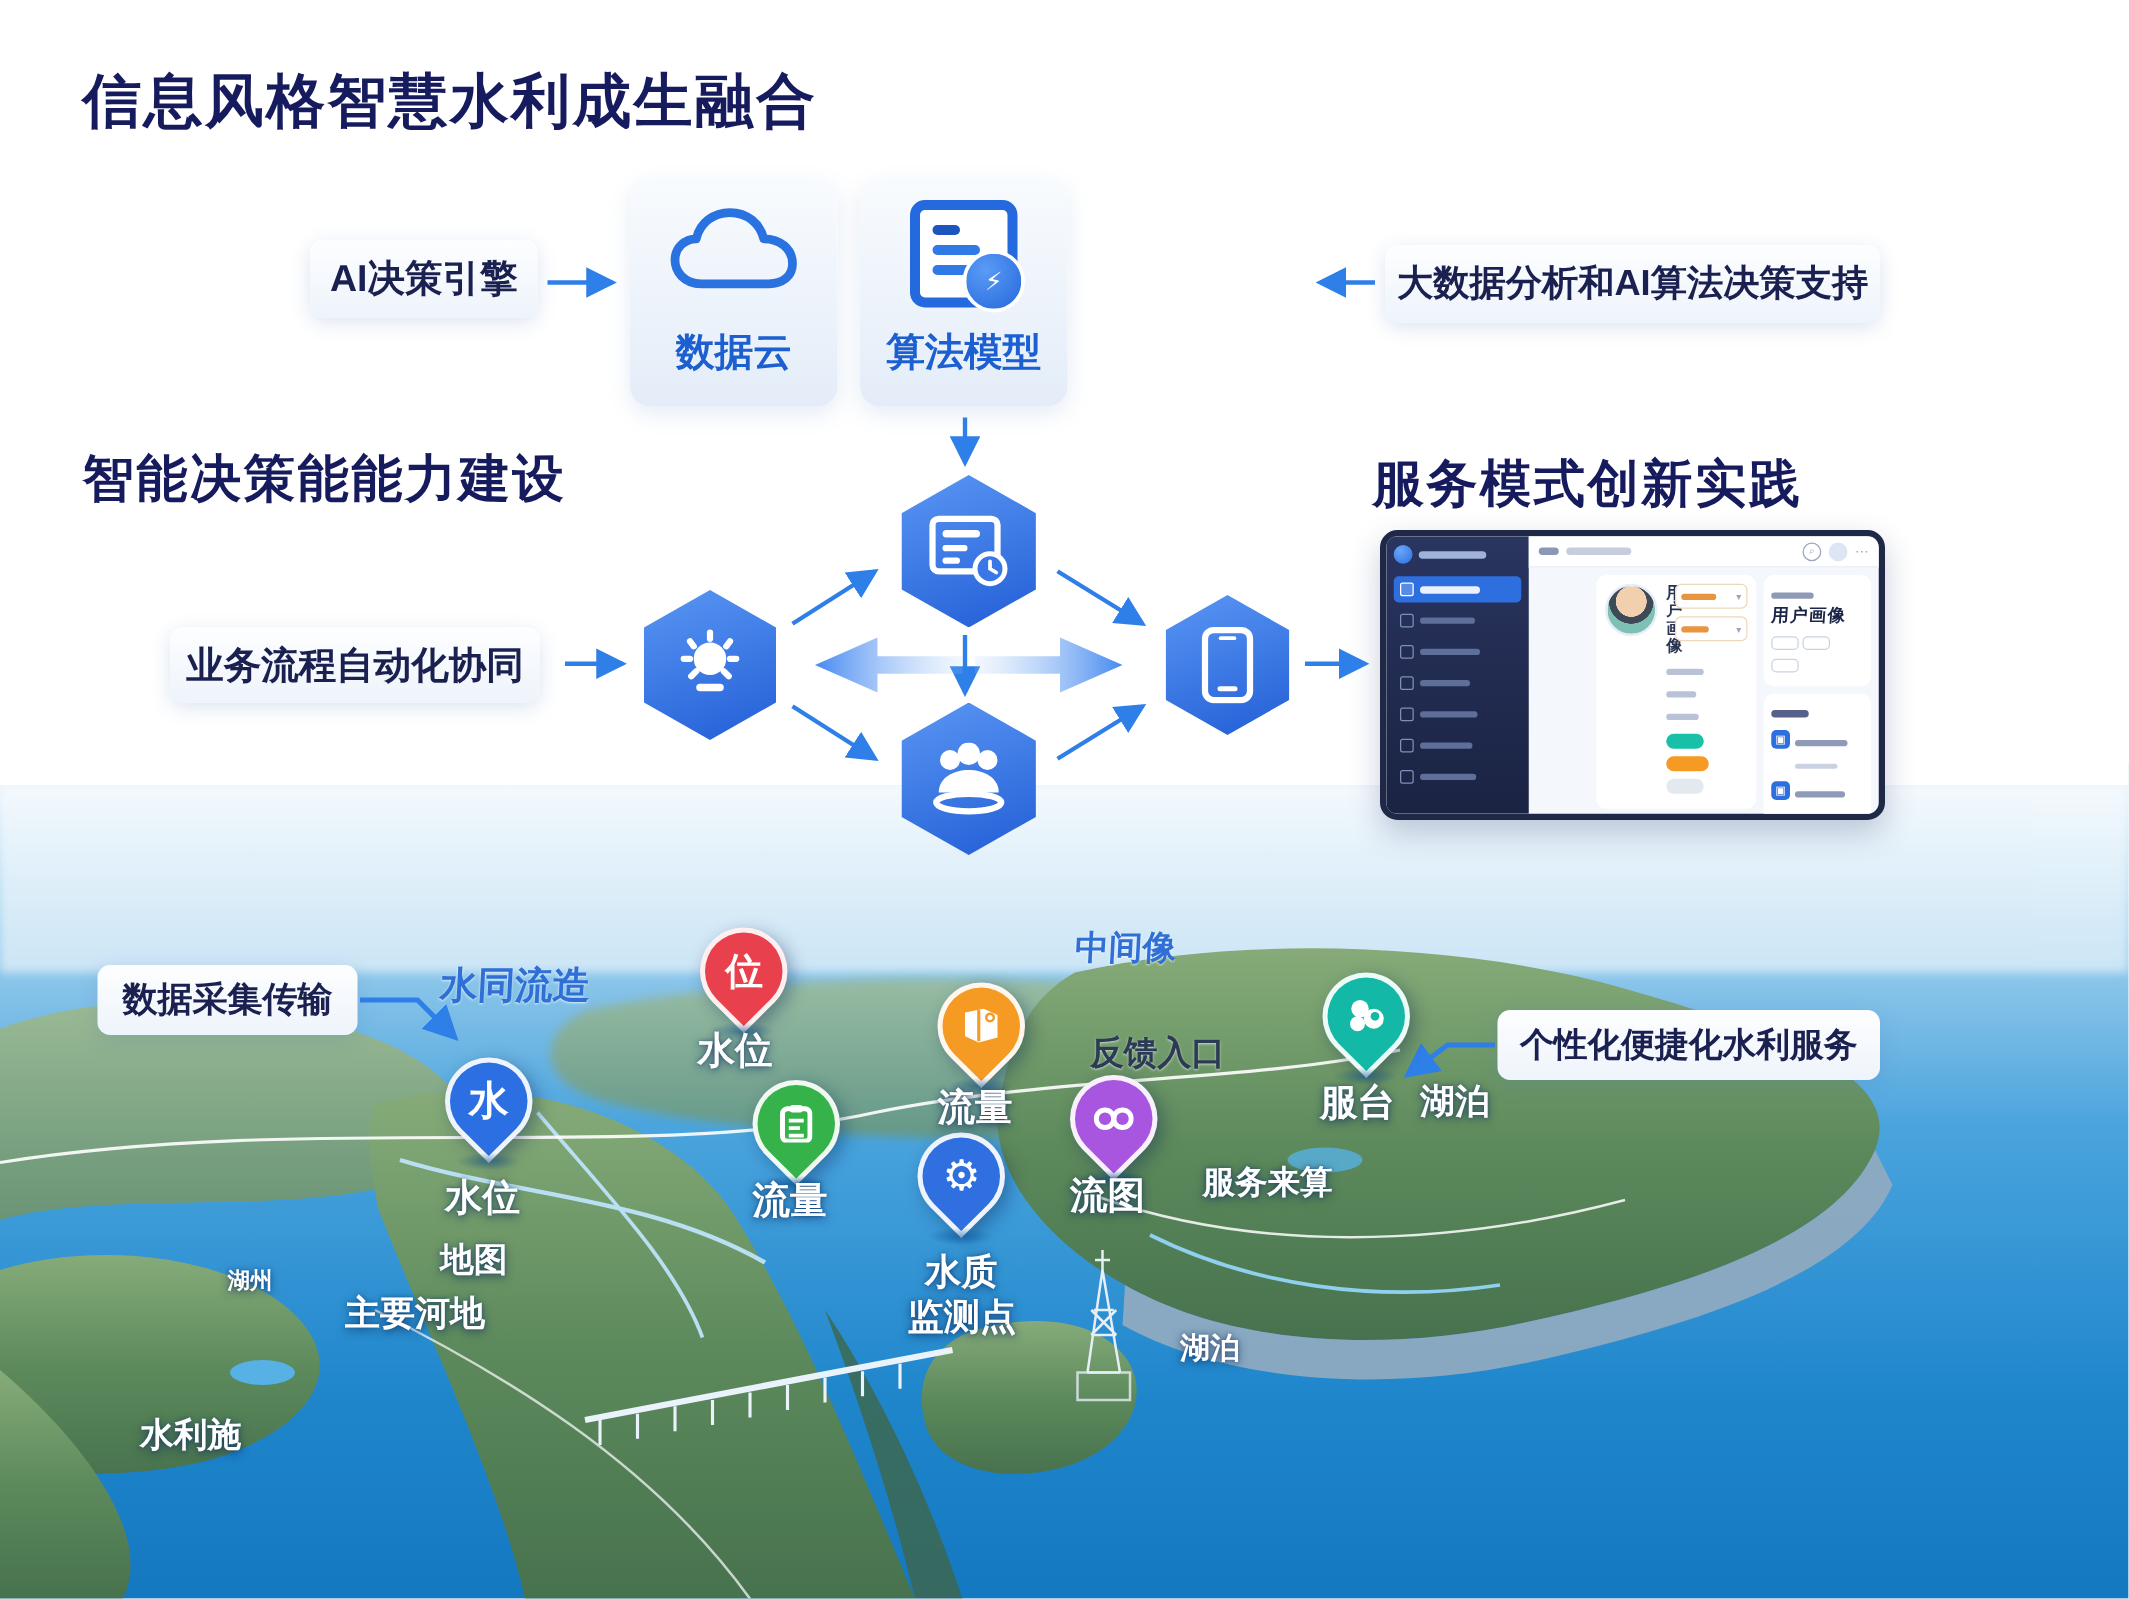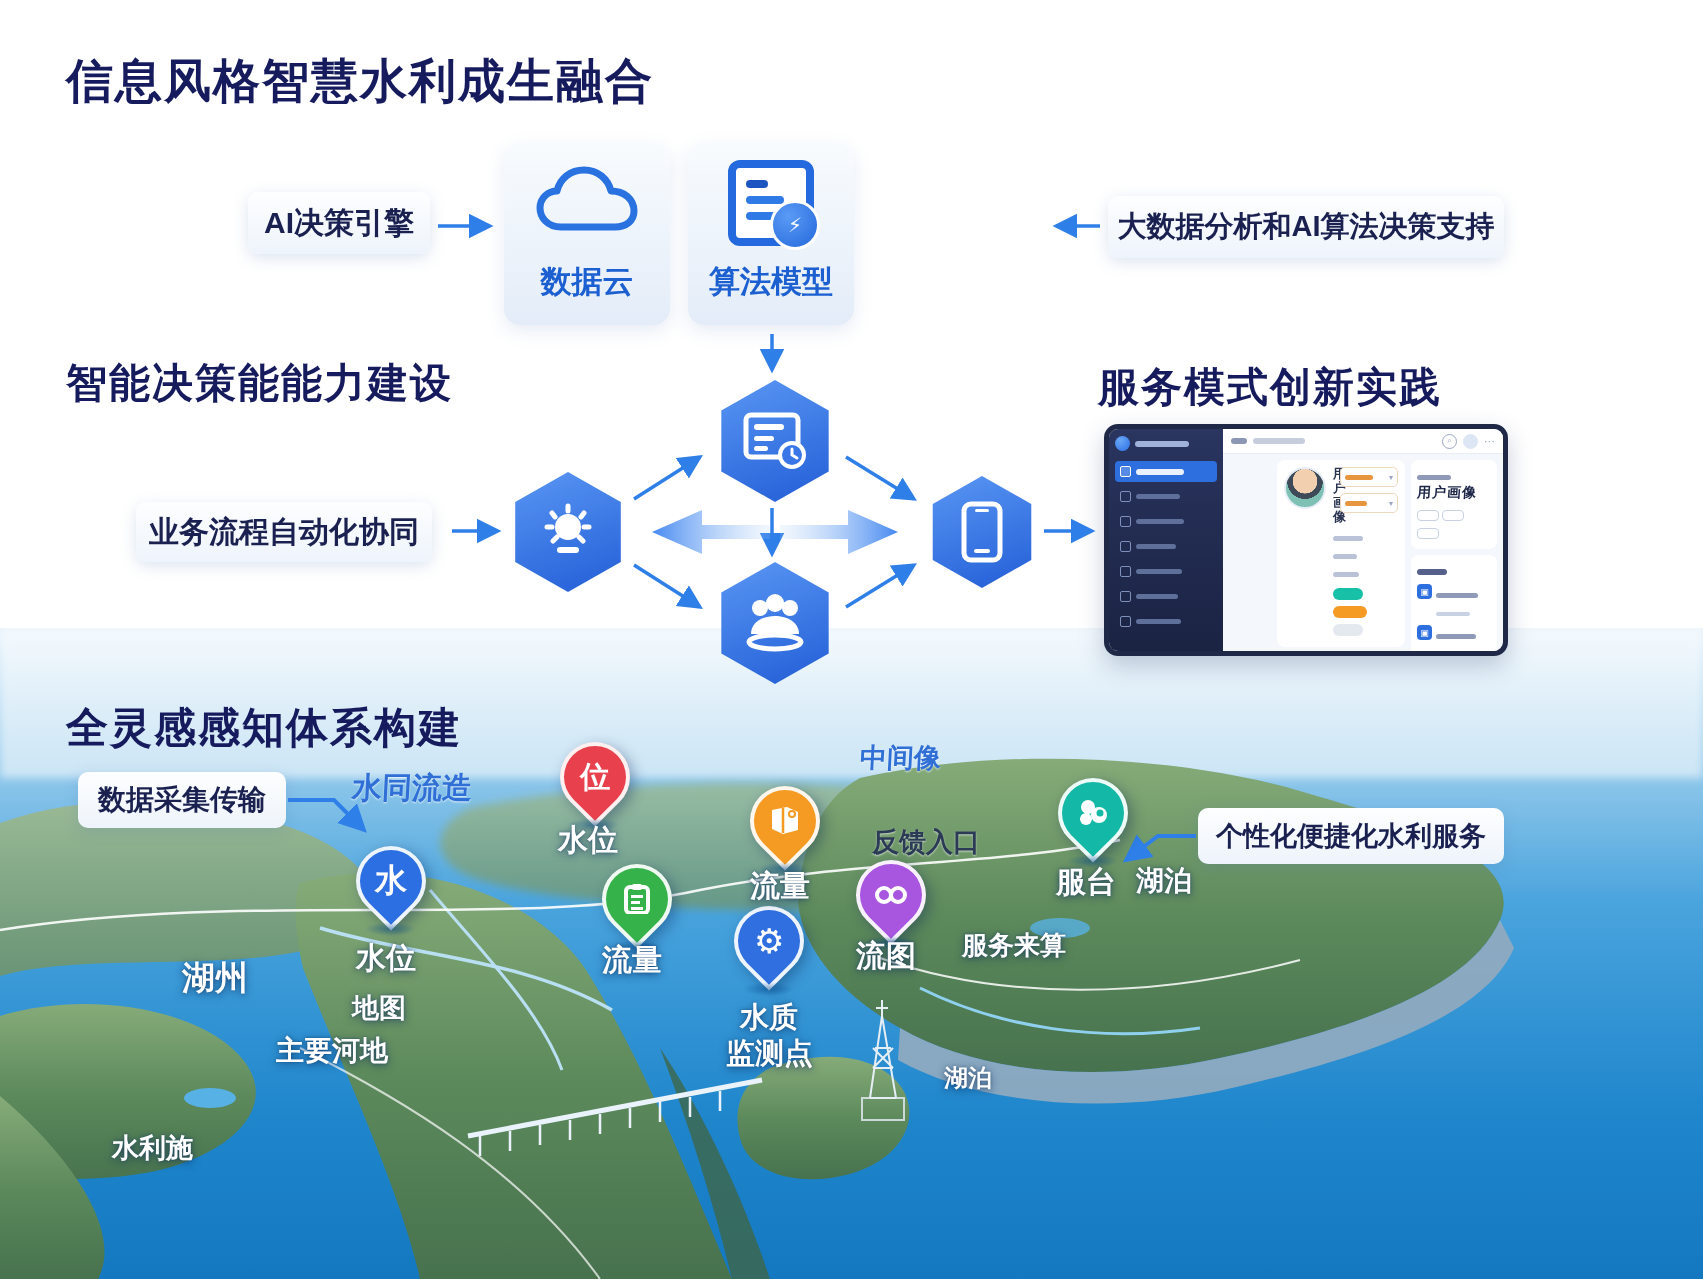--- a/index.html
+++ b/index.html
@@ -190,21 +190,20 @@
       <path d="M288,800 L334,800 L364,830" stroke-width="4"></path>
       <path d="M1196,836 L1158,836 L1126,860" stroke-width="4"></path>
     </g>
     <polygon points="652,532 702,510 702,525 770,525 770,539 702,539 702,554" fill="url(#gl)"></polygon>
     <polygon points="898,532 848,510 848,525 780,525 780,539 848,539 848,554" fill="url(#gr)"></polygon>
   </svg>
 
   <div class="h-title t-main">信息风格智慧水利成生融合</div>
   <div class="h-title t-decision">智能决策能能力建设</div>
   <div class="h-title t-service">服务模式创新实践</div>
-  <div class="h-title t-perception">全灵感感知体系构建</div>
 
   <div class="box b-engine">AI决策引擎</div>
   <div class="box b-support">大数据分析和AI算法决策支持</div>
 
   <div class="card" style="left:504px;top:143px;">
     <div class="icon-zone">
       <svg width="104" height="74" viewBox="0 0 104 74">
         <path d="M26,62 C12,62 5,52 5,43 C5,33 13,26 22,26 C25,13 36,5 49,5 C63,5 73,14 76,26 C89,26 99,34 99,46 C99,56 91,62 80,62 Z" fill="none" stroke="#2a72e0" stroke-width="7" stroke-linejoin="round"></path>
       </svg>
     </div>
@@ -384,21 +383,21 @@
   </div>
 
   <div class="box b-collect">数据采集传输</div>
   <div class="box b-personal">个性化便捷化水利服务</div>
 
   <div class="map-label ml-blue" style="left:352px;top:768px;font-size:30px;transform:skewX(-3deg);">水同流造</div>
   <div class="map-label ml-blue" style="left:860px;top:740px;font-size:27px;transform:skewX(-3deg);">中间像</div>
   <div class="map-label ml-dark" style="left:872px;top:824px;font-size:27px;">反馈入口</div>
   <div class="map-label" style="left:1136px;top:862px;font-size:28px;">湖泊</div>
   <div class="map-label" style="left:962px;top:928px;font-size:26px;">服务来算</div>
-  <div class="map-label" style="left:182px;top:956px;font-size:33px;">湖州</div>
+  <div class="map-label" style="left:182px;top:1012px;font-size:18px;">湖州</div>
   <div class="map-label" style="left:352px;top:990px;font-size:27px;">地图</div>
   <div class="map-label" style="left:276px;top:1032px;font-size:28px;">主要河地</div>
   <div class="map-label" style="left:944px;top:1062px;font-size:24px;">湖泊</div>
   <div class="map-label" style="left:112px;top:1130px;font-size:27px;">水利施</div>
 
   <div class="pin" style="left:556px;top:742px;">
     <div class="pin-body" style="background:#e8414d;">
         <div class="pin-in" style="font-size:30px;">位</div>
       </div>
     <div class="pin-shadow"></div>

